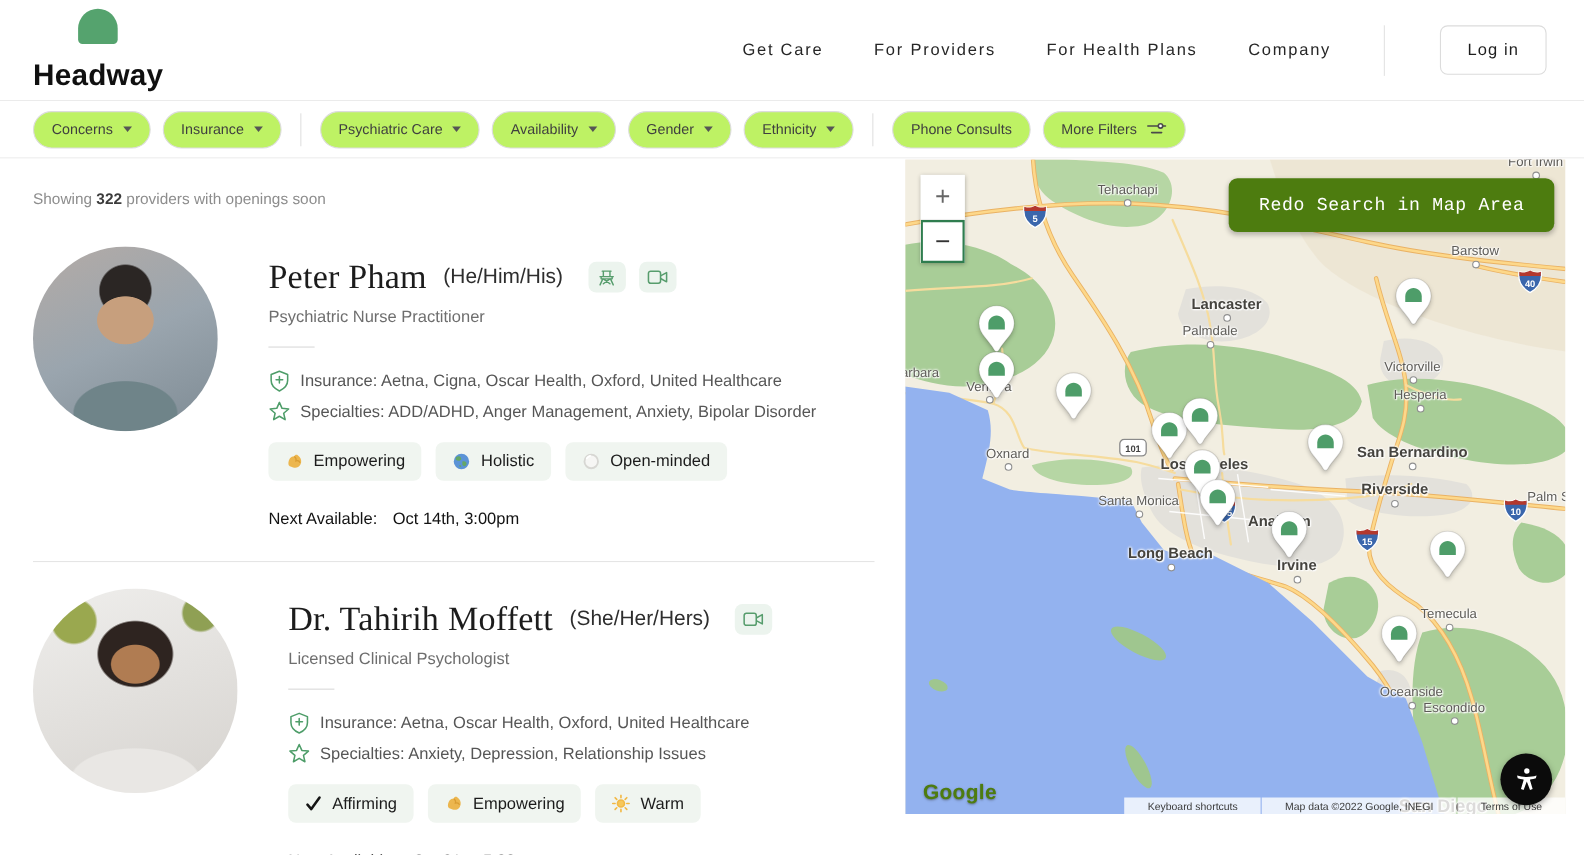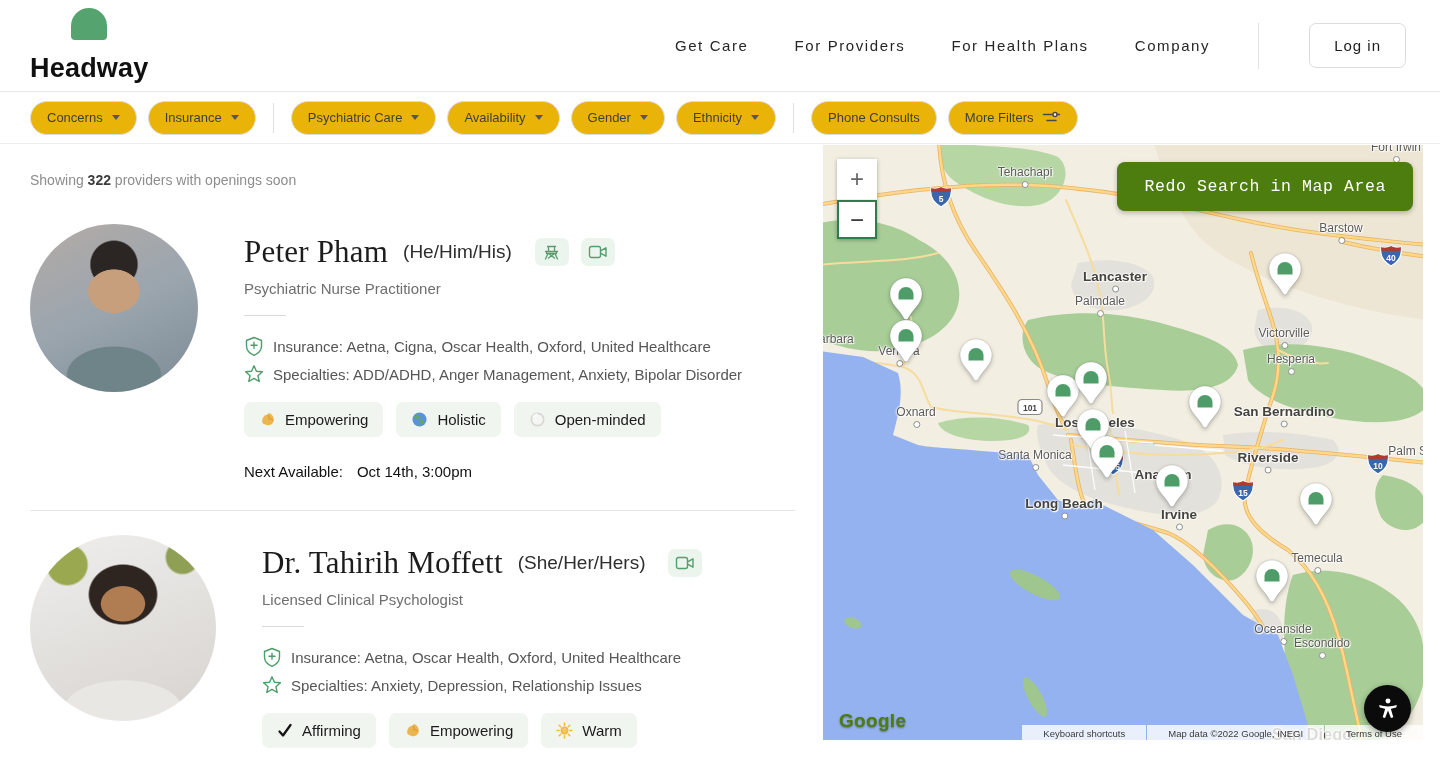--- a/index.html
+++ b/index.html
@@ -17,21 +17,21 @@
   .nav-divider { width:1px; height:46px; background:#e3e3e3; margin-left:2px; }
   .login-btn { margin-left:4px; border:1px solid #dcdcdc; border-radius:7px; background:#fff;
     padding:13px 24px; font-size:15px; letter-spacing:1px; color:#1d1d1d; cursor:pointer;
     font-family:inherit; }
 
   
   .filterbar { height:52px; display:flex; align-items:center; gap:11px; padding:0 30px;
     border-bottom:1px solid #ededed; background:#fff; }
   .chip { display:inline-flex; align-items:center; gap:9px; border:1px solid #dcdcdc;
     border-radius:999px; padding:0 16px; height:34px; font-size:13px; color:#3f3f3f;
-    background:#eab308; cursor:pointer; white-space:nowrap; }
+    background:#bef264; cursor:pointer; white-space:nowrap; }
   .caret { width:0; height:0; border-left:4.5px solid transparent; border-right:4.5px solid transparent;
     border-top:5.5px solid #555; }
   .vdivider { width:1px; height:30px; background:#e0e0e0; margin:0 6px; }
 
   
   .main { position:relative; height:633px; }
   .results { position:absolute; left:0; top:0; width:823px; padding:28px 28px 0 30px; }
   .summary { font-size:14px; color:#8d8d8d; margin-bottom:36px; }
   .summary b { color:#3c3c3c; font-weight:700; }
   .card { display:flex; gap:46px; }
@@ -359,21 +359,21 @@
         <span class="map-city lg dotted" style="left: 292px; top: 131px;">Lancaster</span>
         <span class="map-city sm dotted" style="left: 277px; top: 156px;">Palmdale</span>
         <span class="map-city sm dotted" style="left: 461px; top: 188px;">Victorville</span>
         <span class="map-city sm dotted" style="left: 468px; top: 214px;">Hesperia</span>
         <span class="map-city sm" style="left: -8px; top: 194px;">Santa Barbara</span>
         <span class="map-city sm dotted" style="left: 76px; top: 206px;">Ventura</span>
         <span class="map-city sm dotted" style="left: 93px; top: 267px;">Oxnard</span>
         <span class="map-city lg dotted" style="left: 272px; top: 277px;">Los Angeles</span>
         <span class="map-city sm dotted" style="left: 212px; top: 310px;">Santa Monica</span>
         <span class="map-city lg dotted" style="left: 461px; top: 266px;">San Bernardino</span>
-        <span class="map-city lg dotted" style="left: 445px; top: 312px;">Riverside</span>
+        <span class="map-city lg dotted" style="left: 445px; top: 300px;">Riverside</span>
         <span class="map-city lg dotted" style="left: 340px; top: 329px;">Anaheim</span>
         <span class="map-city lg dotted" style="left: 241px; top: 358px;">Long Beach</span>
         <span class="map-city lg dotted" style="left: 356px; top: 369px;">Irvine</span>
         <span class="map-city sm dotted" style="left: 494px; top: 413px; text-align: center;">Temecula</span>
         <span class="map-city sm dotted" style="left: 460px; top: 484px;">Oceanside</span>
         <span class="map-city sm dotted" style="left: 499px; top: 498px;">Escondido</span>
         <span class="map-city sm" style="left: 601px; top: 306px;">Palm Springs</span>
         <span class="map-city sm dotted" style="left: 573px; top: 2px;">Fort Irwin</span>
         <span class="map-city xl" style="left: 489px; top: 589px;">San Diego</span>
       </div>

